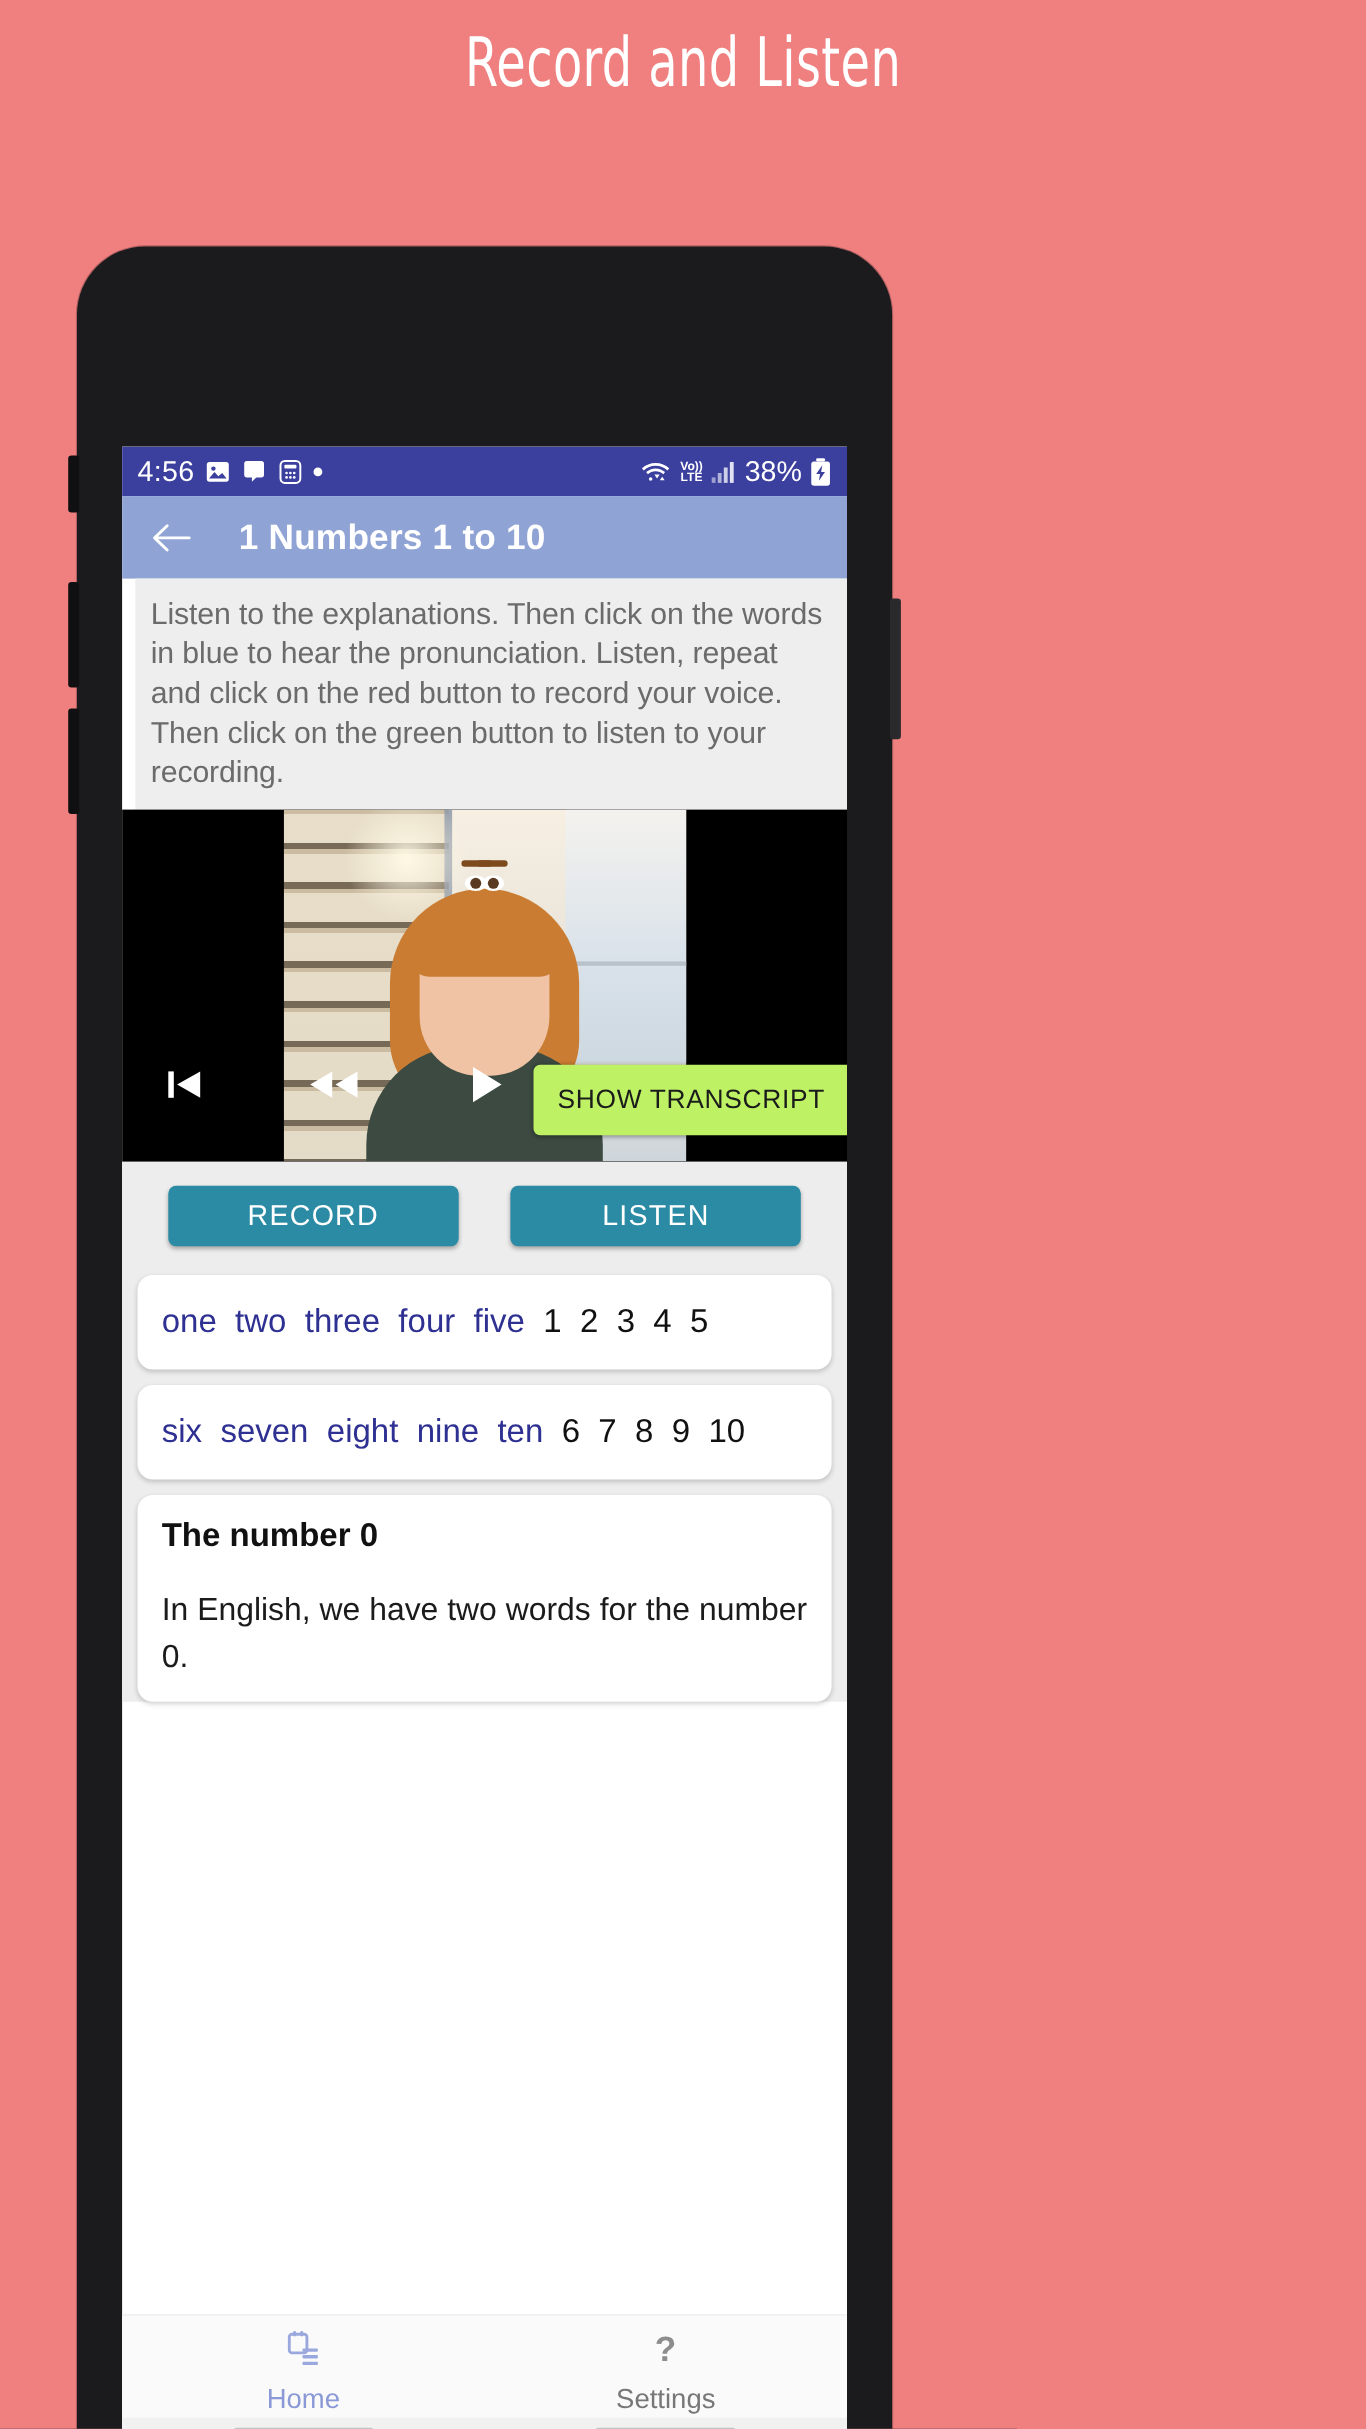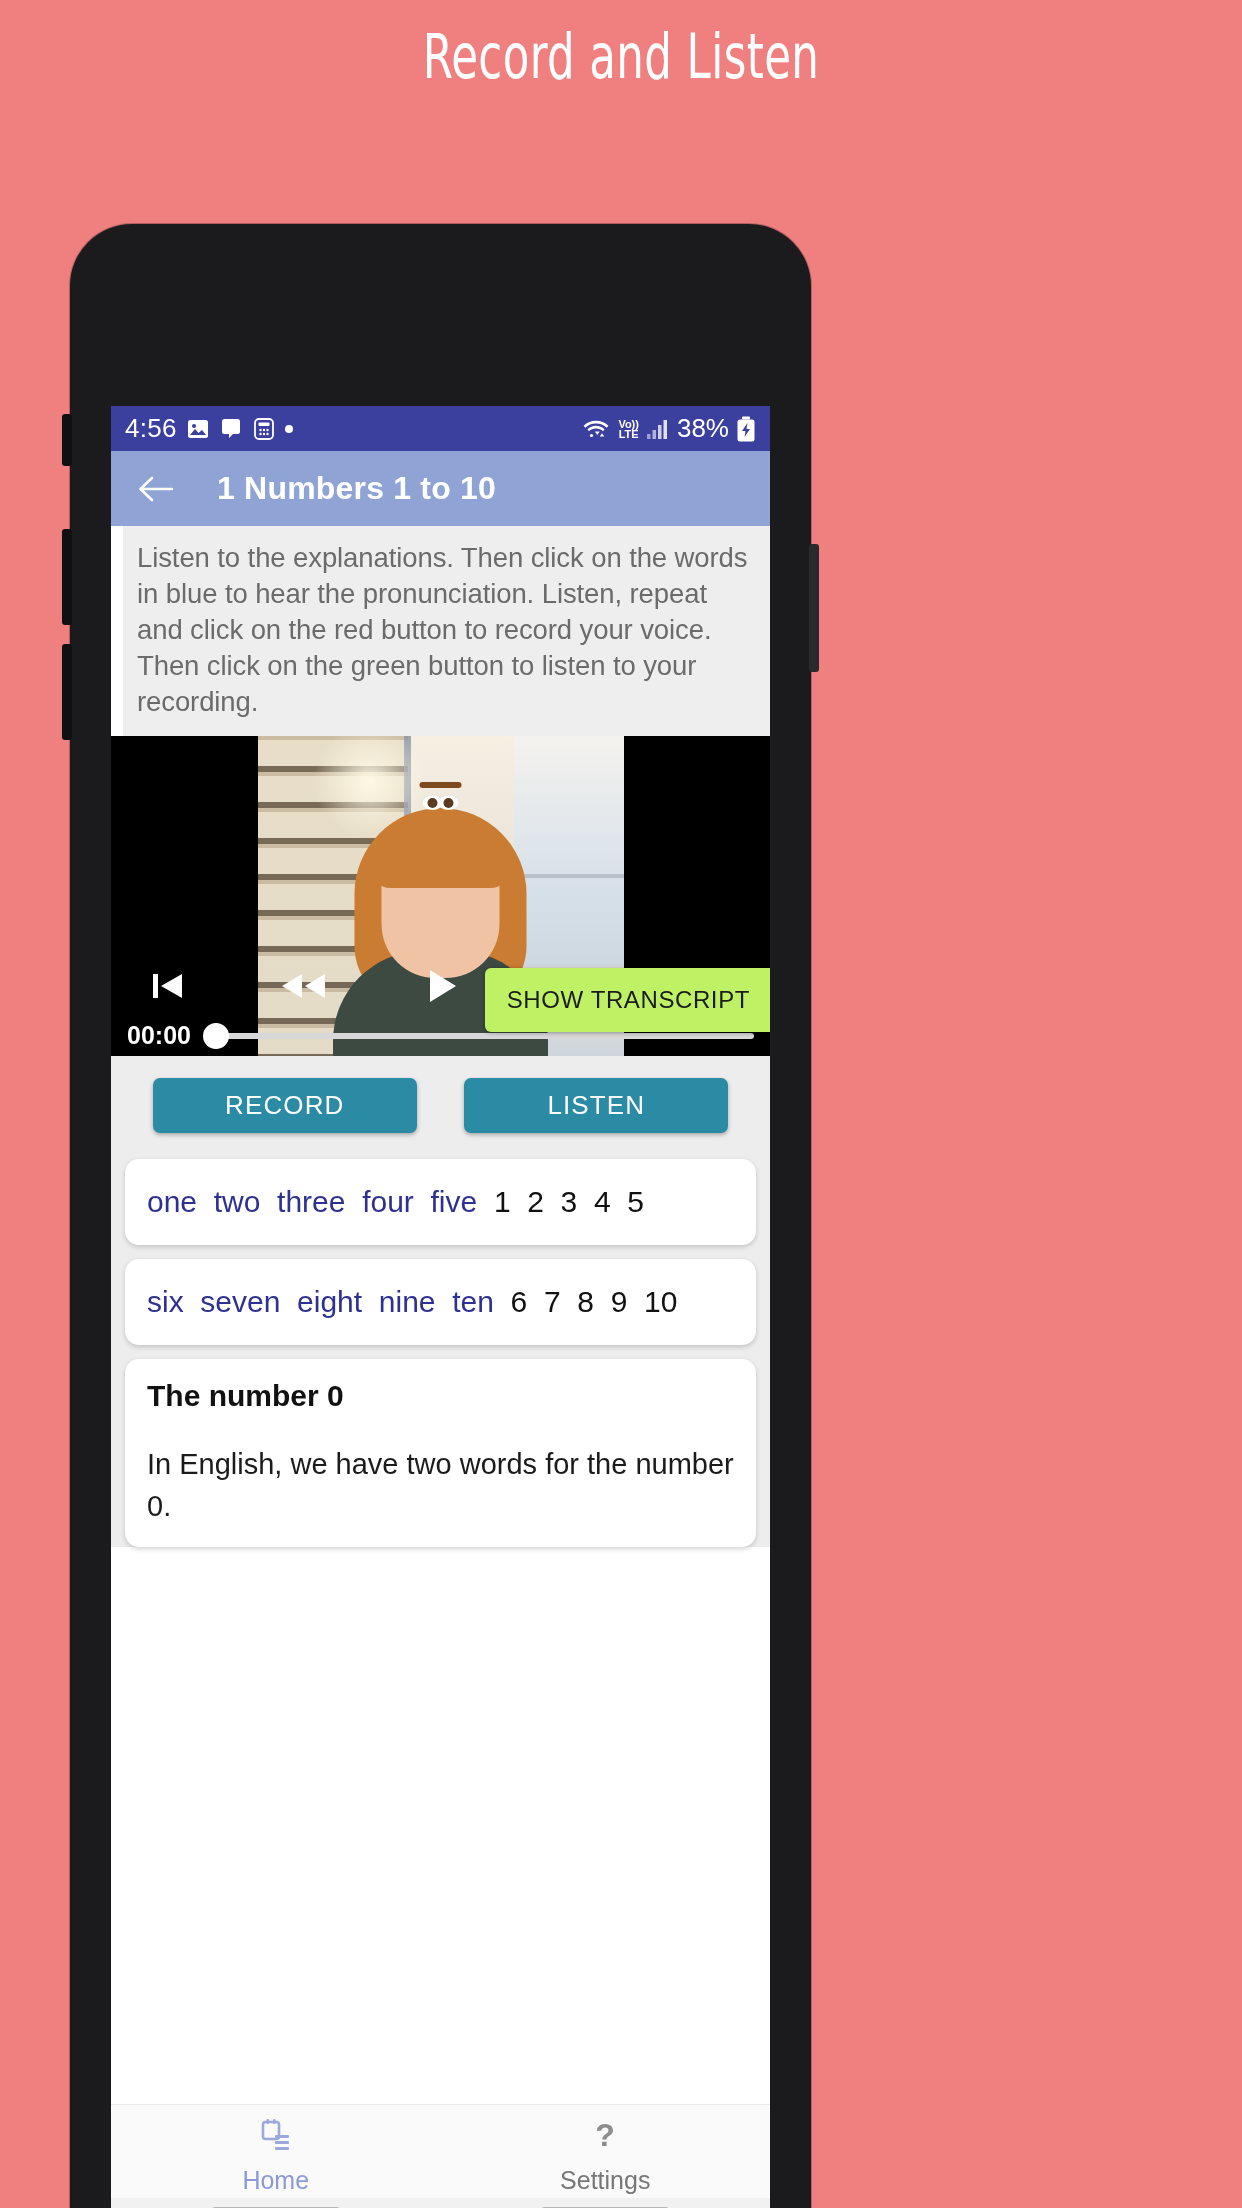--- a/index.html
+++ b/index.html
@@ -377,26 +377,20 @@
             </svg>
         </div>
         <div class="vc-btn">
           <svg width="44" height="40" viewBox="0 0 44 40">
               <path d="M8 8 L8 32 L29 20 Z" fill="#b9b9b9"></path>
               <rect x="32" y="8" width="5" height="24" fill="#b9b9b9"></rect>
             </svg>
         </div>
       </div>
 
-      <div class="seekrow">
-        <span class="seek-time">00:00</span>
-        <div class="seek-track">
-          <div class="seek-thumb"></div>
-        </div>
-      </div>
 
       <div class="transcript-btn">SHOW TRANSCRIPT</div>
     </div>
 
     <div class="rl-bar">
       <div class="rl-btn">RECORD</div>
       <div class="rl-btn">LISTEN</div>
     </div>
 
     <div class="content">

